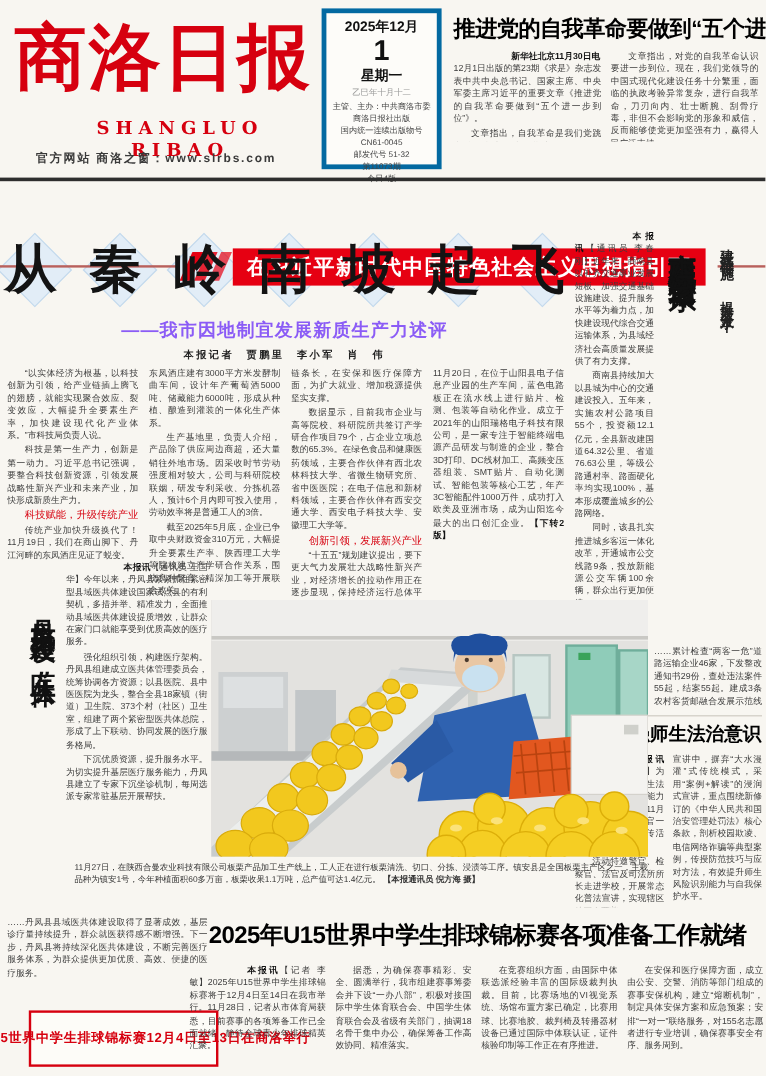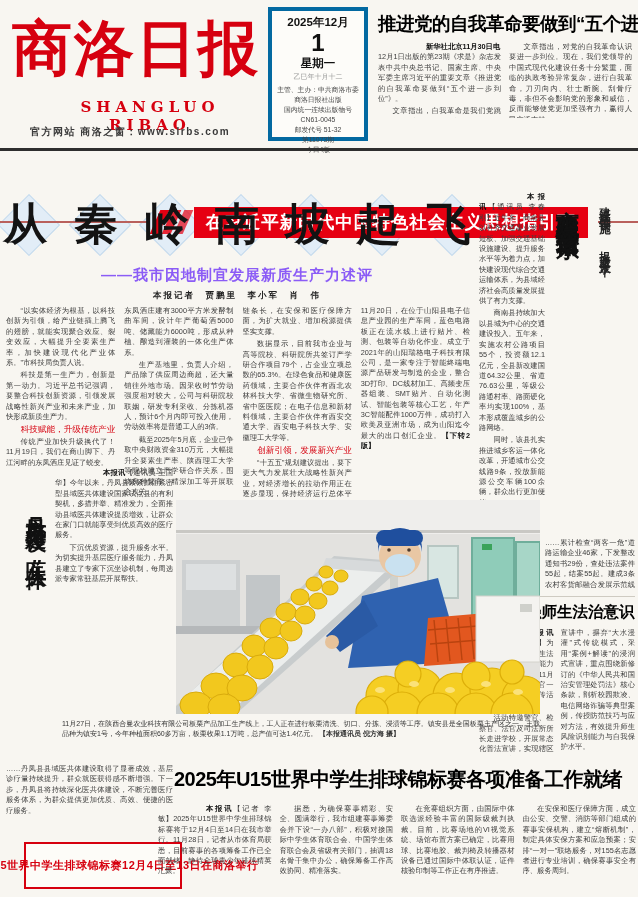--- a/index.html
+++ b/index.html
@@ -210,20 +210,21 @@
     </div>
     <div class="col">
       <p class="noindent">宣讲中，摒弃“大水漫灌”式传统模式，采用“案例+解读”的浸润式宣讲，重点围绕新修订的《中华人民共和国治安管理处罚法》核心条款，剖析校园欺凌、电信网络诈骗等典型案例，传授防范技巧与应对方法，有效提升师生风险识别能力与自我保护水平。</p>
     </div>
   </div>
 </div>
 
 <div class="abs v-headline danfeng-headline">丹凤聚力建设“医共体”</div>
 <div class="abs danfeng-col smalltext">
   <p class="noindent"><span class="lead">本报讯</span><span>【通讯员 王国华】今年以来，丹凤县紧紧抓住紧密型县域医共体建设国家试点县的有利契机，多措并举、精准发力，全面推动县域医共体建设提质增效，让群众在家门口就能享受到优质高效的医疗服务。</span></p>
+  <p>强化组织引领，构建医疗架构。丹凤县组建成立医共体管理委员会，统筹协调各方资源；以县医院、县中医医院为龙头，整合全县18家镇（街道）卫生院、373个村（社区）卫生室，组建了两个紧密型医共体总院，形成了上下联动、协同发展的医疗服务格局。</p>
   <p>下沉优质资源，提升服务水平。为切实提升基层医疗服务能力，丹凤县建立了专家下沉坐诊机制，每周选派专家常驻基层开展帮扶。</p>
 </div>
 <div class="abs danfeng-tail smalltext">
   <p class="noindent">……丹凤县县域医共体建设取得了显著成效，基层诊疗量持续提升，群众就医获得感不断增强。下一步，丹凤县将持续深化医共体建设，不断完善医疗服务体系，为群众提供更加优质、高效、便捷的医疗服务。</p>
 </div>
 
 <div class="abs promo-box">
   <div>2025年U15世界中学生排球锦标赛</div>
   <div>12月4日至13日在商洛举行</div>
 </div>

